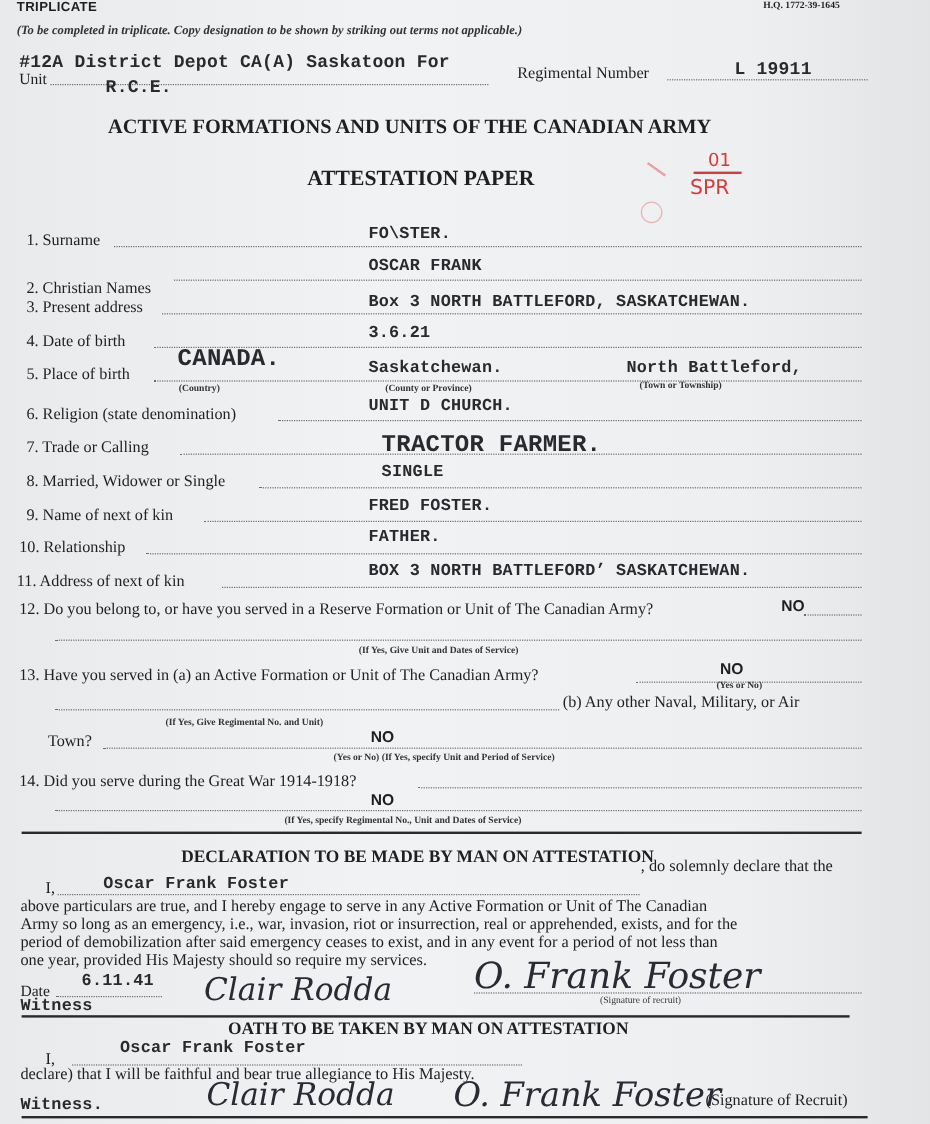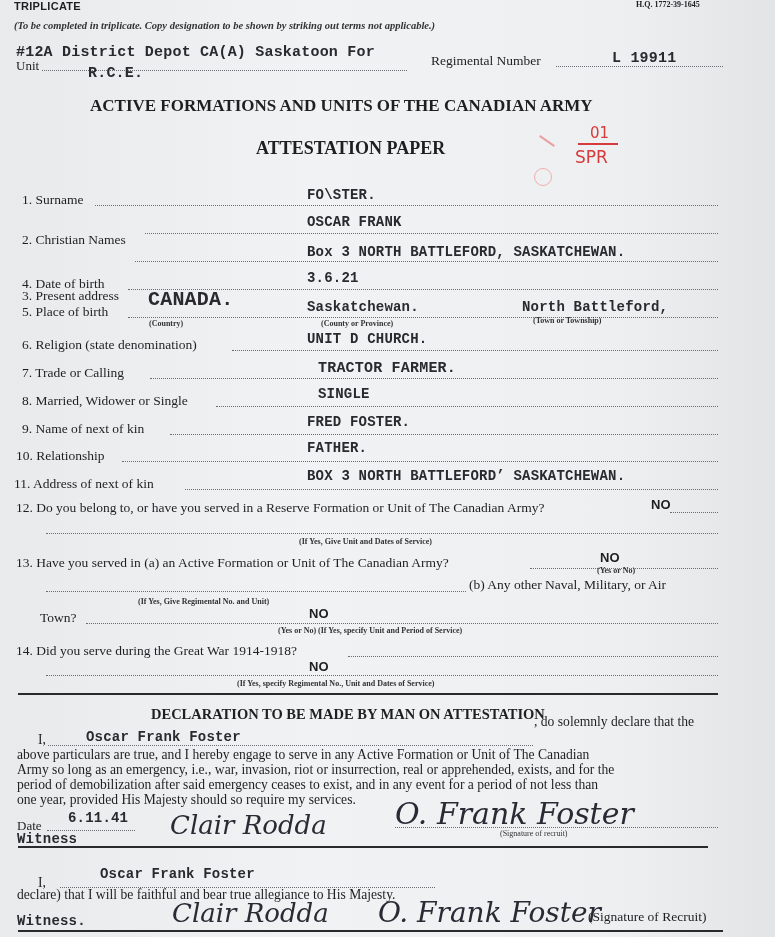--- a/index.html
+++ b/index.html
@@ -53,21 +53,21 @@
   <div class="abs" style="left:534px;top:168px;width:16px;height:16px;border:1.5px solid #eeb0b0;border-radius:50%;"></div>
 
   <div class="abs lbl" style="left:22px;top:192px;">1. Surname</div>
   <div class="dots" style="left:95px;top:205px;width:623px;"></div>
   <div class="abs tw" style="left:307px;top:187px;font-size:14px;">FO\STER.</div>
 
   <div class="abs lbl" style="left:22px;top:232px;">2. Christian Names</div>
   <div class="dots" style="left:145px;top:233px;width:573px;"></div>
   <div class="abs tw" style="left:307px;top:214px;font-size:14px;">OSCAR FRANK</div>
 
-  <div class="abs lbl" style="left:22px;top:248px;margin-top:40px;">3. Present address</div>
+  <div class="abs lbl" style="left:22px;top:248px;">3. Present address</div>
   <div class="dots" style="left:135px;top:261px;width:583px;"></div>
   <div class="abs tw" style="left:307px;top:244px;font-size:14px;">Box 3 NORTH BATTLEFORD, SASKATCHEWAN.</div>
 
   <div class="abs lbl" style="left:22px;top:276px;">4. Date of birth</div>
   <div class="dots" style="left:128px;top:289px;width:590px;"></div>
   <div class="abs tw" style="left:307px;top:270px;font-size:14px;">3.6.21</div>
 
   <div class="abs lbl" style="left:22px;top:304px;">5. Place of birth</div>
   <div class="dots" style="left:128px;top:317px;width:590px;"></div>
   <div class="abs tw" style="left:148px;top:288px;font-size:20px;">CANADA.</div>
@@ -76,21 +76,21 @@
   <div class="abs cap" style="left:149px;top:319px;">(Country)</div>
   <div class="abs cap" style="left:321px;top:319px;">(County or Province)</div>
   <div class="abs cap" style="left:533px;top:316px;">(Town or Township)</div>
 
   <div class="abs lbl" style="left:22px;top:337px;">6. Religion  (state denomination)</div>
   <div class="dots" style="left:232px;top:350px;width:486px;"></div>
   <div class="abs tw" style="left:307px;top:331px;font-size:14px;">UNIT D CHURCH.</div>
 
   <div class="abs lbl" style="left:22px;top:365px;">7. Trade or Calling</div>
   <div class="dots" style="left:150px;top:378px;width:568px;"></div>
-  <div class="abs tw" style="left:318px;top:360px;font-size:15px;">TRACTOR FARMER.</div>
+  <div class="abs tw" style="left:318px;top:360px;font-size:20px;">TRACTOR FARMER.</div>
 
   <div class="abs lbl" style="left:22px;top:393px;">8. Married, Widower or Single</div>
   <div class="dots" style="left:216px;top:406px;width:502px;"></div>
   <div class="abs tw" style="left:318px;top:386px;font-size:14px;">SINGLE</div>
 
   <div class="abs lbl" style="left:22px;top:421px;">9. Name of next of kin</div>
   <div class="dots" style="left:170px;top:434px;width:548px;"></div>
   <div class="abs tw" style="left:307px;top:414px;font-size:14px;">FRED FOSTER.</div>
 
   <div class="abs lbl" style="left:16px;top:448px;">10. Relationship</div>
@@ -140,20 +140,21 @@
   <div class="abs lbl" style="left:17px;top:818px;font-size:13px;">Date</div>
   <div class="dots" style="left:47px;top:830px;width:88px;"></div>
   <div class="abs tw" style="left:68px;top:810px;font-size:14px;">6.11.41</div>
   <div class="dots" style="left:395px;top:827px;width:323px;"></div>
   <div class="abs sig" style="left:395px;top:796px;font-size:30px;">O. Frank Foster</div>
   <div class="abs cap" style="left:500px;top:829px;font-weight:normal;">(Signature of recruit)</div>
   <div class="abs tw" style="left:17px;top:831px;font-size:14px;">Witness</div>
   <div class="abs sig" style="left:170px;top:810px;font-size:26px;">Clair Rodda</div>
   <div class="hr" style="top:846px;width:690px;"></div>
 
+  <div class="abs title" style="left:190px;top:850px;font-size:14.5px;">OATH TO BE TAKEN BY MAN ON ATTESTATION</div>
   <div class="abs para" style="left:38px;top:876px;">I,</div>
   <div class="dots" style="left:60px;top:887px;width:375px;"></div>
   <div class="abs tw" style="left:100px;top:866px;font-size:14px;">Oscar Frank Foster</div>
   <div class="abs para" style="left:17px;top:888px;">declare) that I will be faithful and bear true allegiance to His Majesty.</div>
   <div class="abs tw" style="left:17px;top:913px;font-size:14px;">Witness.</div>
   <div class="abs sig" style="left:172px;top:898px;font-size:26px;">Clair Rodda</div>
   <div class="abs sig" style="left:378px;top:896px;font-size:28px;">O. Frank Foster</div>
   <div class="abs para" style="left:588px;top:910px;font-size:13.5px;">(Signature of Recruit)</div>
   <div class="hr" style="top:930px;width:705px;"></div>
 

